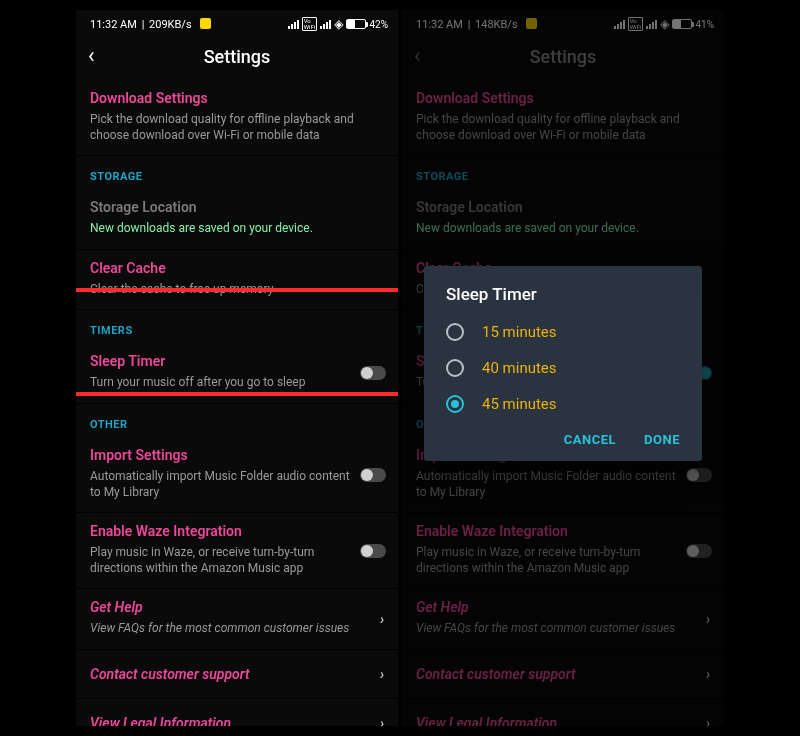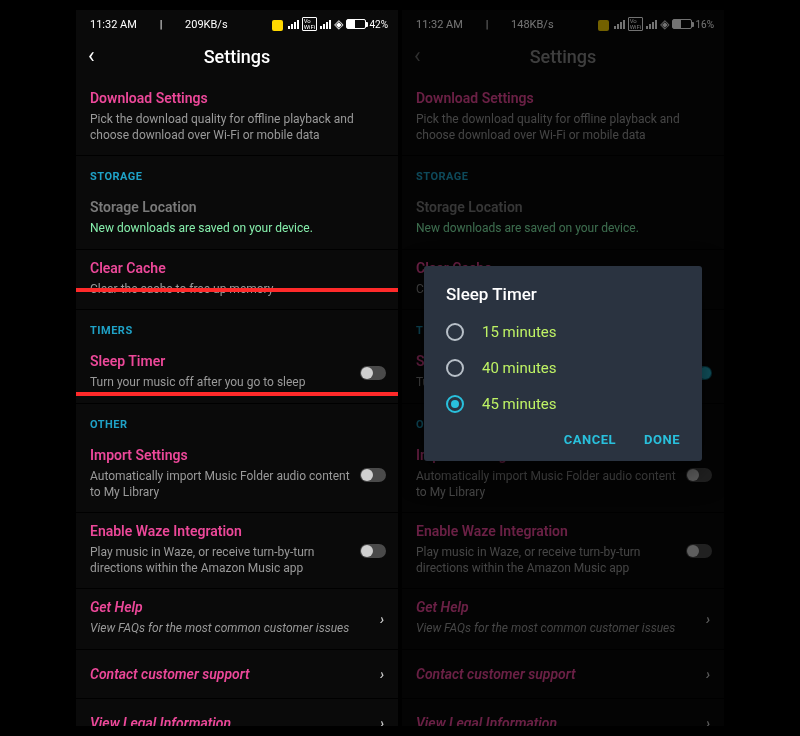--- a/index.html
+++ b/index.html
@@ -28,21 +28,21 @@
   }
   .status-bar {
     display: flex;
     justify-content: space-between;
     align-items: center;
     padding: 6px 10px 4px 14px;
     font-size: 11px;
     color: #fff;
     height: 26px;
   }
-  .status-left { display: flex; align-items: flex-end; gap: 20px; }
+  .status-left { display: flex; align-items: flex-start; gap: 2px; }
   .status-right { display: flex; align-items: center; gap: 3px; font-size: 10px; }
   .snap-icon {
     width: 11px; height: 11px; background: #ffd800; border-radius: 2px;
   }
   .header {
     display: flex;
     align-items: center;
     padding: 8px 12px 12px 12px;
     position: relative;
     height: 44px;
@@ -162,21 +162,21 @@
     position: relative;
   }
   .radio.selected { border-color: #29c0dc; }
   .radio.selected::after {
     content: "";
     position: absolute;
     inset: 3px;
     background: #29c0dc;
     border-radius: 50%;
   }
-  .radio-label { font-size: 15px; color: #bef264; }
+  .radio-label { font-size: 15px; color: #eab308; }
   .dialog-actions {
     display: flex;
     justify-content: flex-end;
     gap: 28px;
     padding: 10px 22px 6px 22px;
   }
   .dialog-btn {
     font-size: 13px;
     font-weight: 700;
     color: #29c0dc;
@@ -328,21 +328,21 @@
         <span class="signal">
             <span></span>
             <span></span>
             <span></span>
             <span></span>
           </span>
         <span class="wifi-icon">◈</span>
         <span class="battery">
             <span class="battery-fill" style="width:41%"></span>
           </span>
-        <span>16%</span>
+        <span>41%</span>
       </div>
     </div>
 
     <div class="header">
       <div class="back-btn" style="color:#6a6a6a">‹</div>
       <div class="header-title" style="color:#8a8a8a">Settings</div>
     </div>
 
     <div class="content">
       <div class="item">

